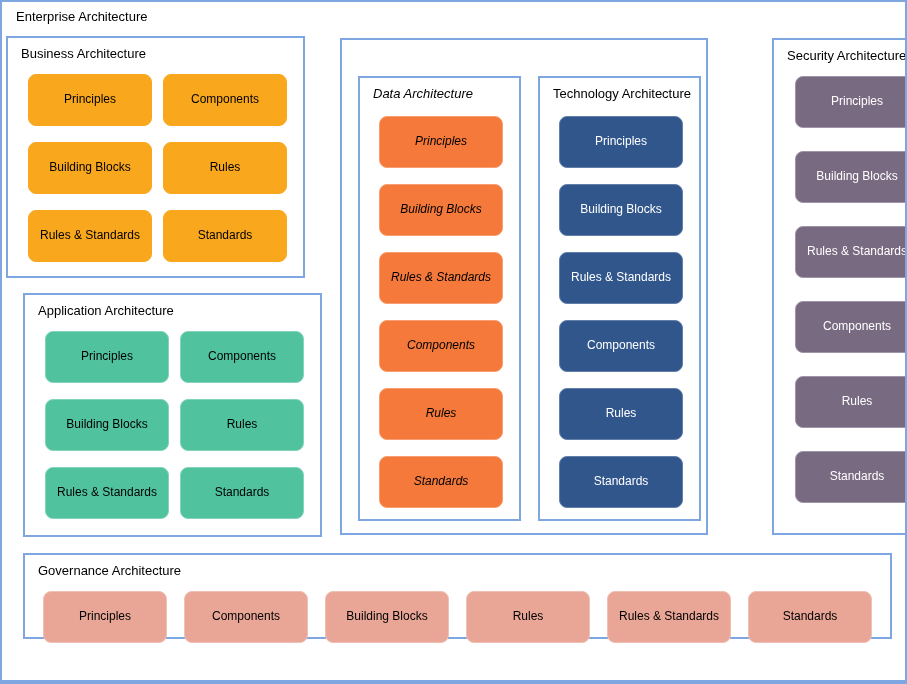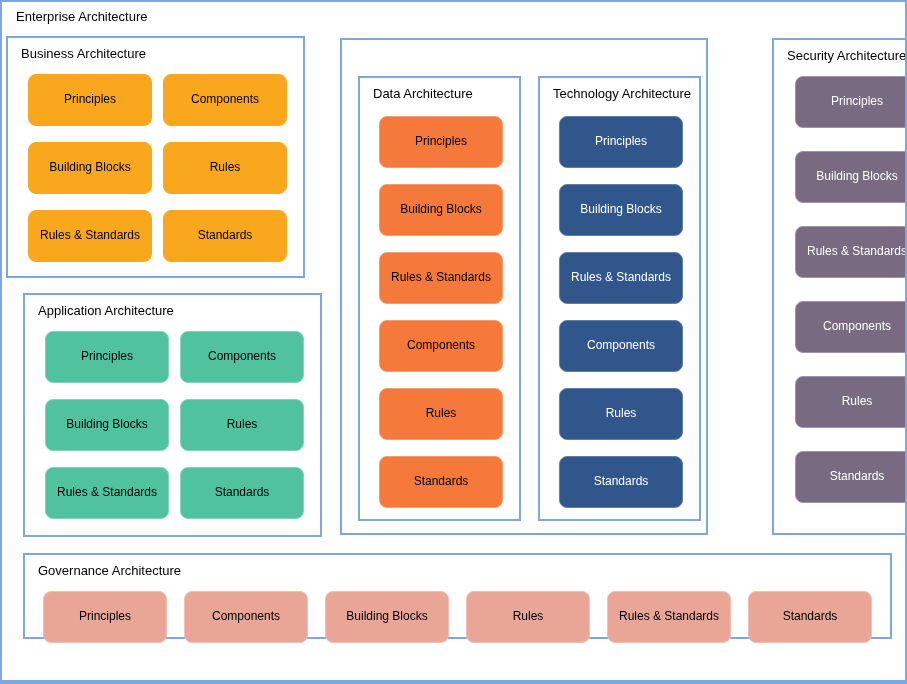--- a/index.html
+++ b/index.html
@@ -57,21 +57,21 @@
       <div class="box">Components</div>
       <div class="box">Building Blocks</div>
       <div class="box">Rules</div>
       <div class="box">Rules &amp; Standards</div>
       <div class="box">Standards</div>
     </div>
   </div>
 
   <div class="frame f-infosys" style="border-color: rgb(126, 166, 224);">
 
-    <div class="frame f-data" style="--fill: #F5793B; --stroke: #F89E70; --ink: #000000; border-color: rgb(126, 166, 224);">
+    <div class="frame f-data" style="--fill: #F5793B; --stroke: #F89E70; --ink: #000000; border-color: rgb(126, 166, 224); font-style: italic;">
       <div class="frame-title">Data Architecture</div>
       <div class="col data-col">
         <div class="box">Principles</div>
         <div class="box">Building Blocks</div>
         <div class="box">Rules &amp; Standards</div>
         <div class="box">Components</div>
         <div class="box">Rules</div>
         <div class="box">Standards</div>
       </div>
     </div>

